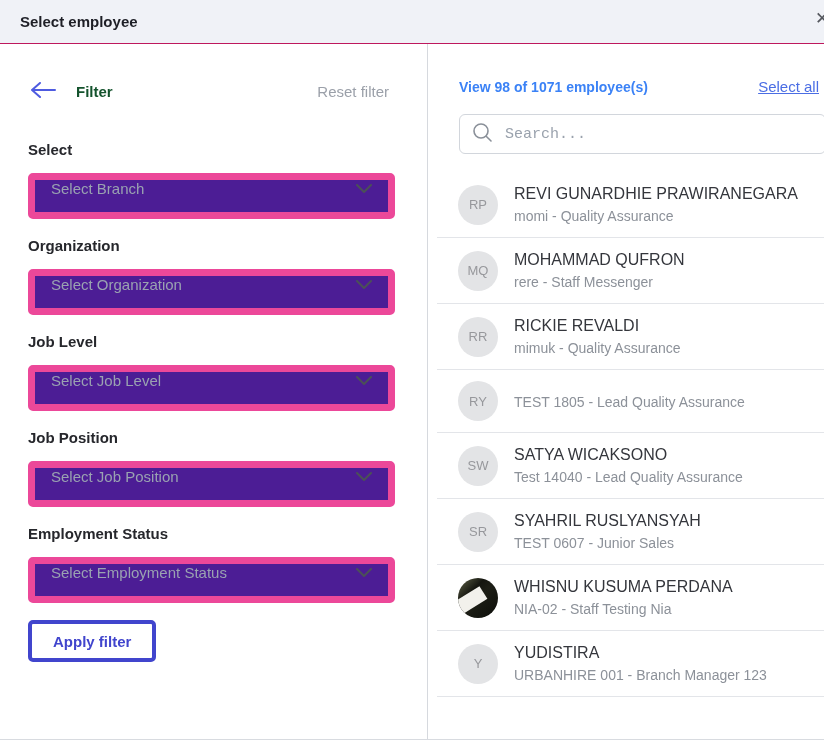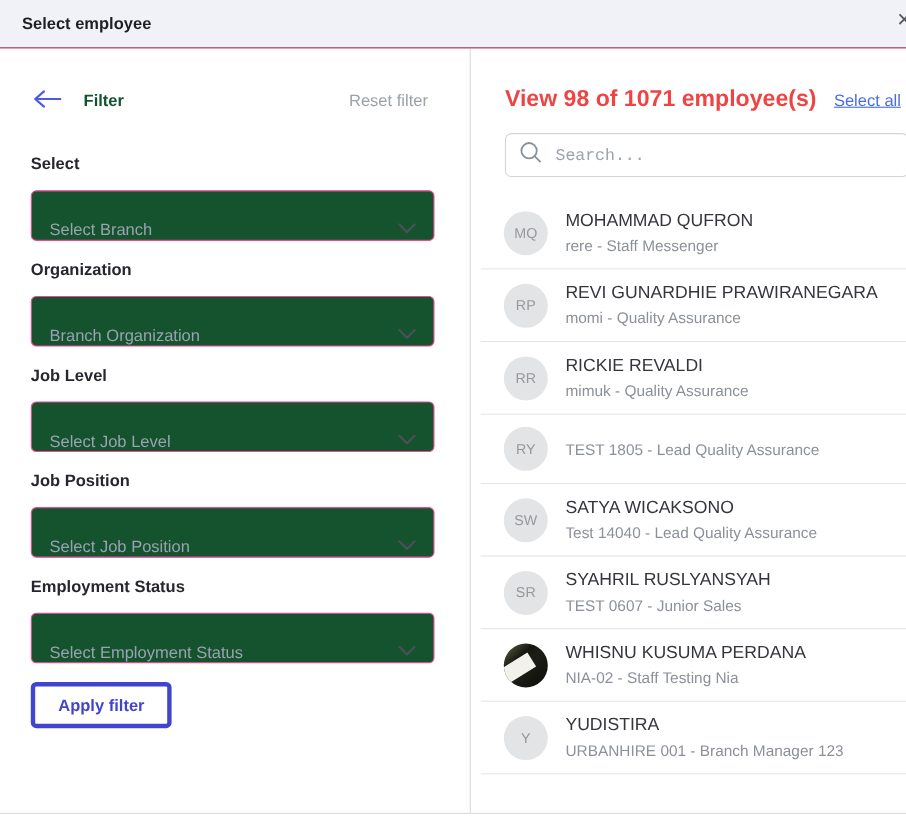--- a/index.html
+++ b/index.html
@@ -27,34 +27,34 @@
               background:none; display:flex; align-items:center; }
   .filter-title { font-size:15px; font-weight:bold; color:#14532d;
                   margin-left:20px; }
   .reset-link { margin-left:auto; margin-right:10px; font-size:15px;
                 color:#9ba0a9; cursor:pointer; }
 
   .field { margin-top:18px; }
   .field:first-of-type { margin-top:0; }
   .field-label { font-size:15px; font-weight:bold; color:#26272c;
                  margin-bottom:15px; }
-  .select { width:367px; height:46px; border:1px solid #ec4899;
-            border-radius:5px; background:#14532d; display:flex;
-            align-items:flex-end; padding:0 16px; cursor:pointer; }
+  .select { width:367px; height:46px; border:7px solid #ec4899;
+            border-radius:5px; background:#4c1d95; display:flex;
+            align-items:flex-start; padding:0 16px; cursor:pointer; }
   .select-placeholder { font-size:15px; color:#9aa2b1; flex:1; }
   .chevron { flex-shrink:0; }
 
   .apply-btn { margin-top:17px; height:42px; padding:0 21px;
                border:4px solid #4145cd; border-radius:5px; background:#fff;
                font-family:"Liberation Sans", sans-serif;
                font-size:15px; font-weight:bold; color:#4145cd; cursor:pointer; }
 
   
   .emp-header { display:flex; align-items:baseline; margin:0 5px 0 22px; }
-  .emp-summary { font-size:21px; font-weight:bold; color:#ef4444; }
+  .emp-summary { font-size:14px; font-weight:bold; color:#3b82f6; }
   .select-all { margin-left:auto; font-size:15px; color:#4a6de4;
                 text-decoration:underline; cursor:pointer; }
 
   .search-box { margin:19px 0 0 22px; width:calc(100% - 20px); height:40px;
                 border:1px solid #d2d6dc; border-radius:6px; background:#fff;
                 display:flex; align-items:center; padding:0 12px; }
   .search-input { border:none; outline:none; flex:1; margin-left:12px;
                   font-family:Liberation Mono, monospace;
                   font-size:15px; color:#333; }
   .search-input::placeholder { color:#9aa2ad; }
@@ -109,21 +109,21 @@
           <svg width="16" height="10" viewBox="0 0 16 10">
               <polyline points="1,1 8,8 15,1" fill="none" stroke="#4b5058" stroke-width="2" stroke-linecap="round" stroke-linejoin="round"></polyline>
             </svg>
         </span>
       </div>
     </div>
 
     <div class="field">
       <div class="field-label">Organization</div>
       <div class="select">
-        <span class="select-placeholder">Branch Organization</span>
+        <span class="select-placeholder">Select Organization</span>
         <span class="chevron">
           <svg width="16" height="10" viewBox="0 0 16 10">
               <polyline points="1,1 8,8 15,1" fill="none" stroke="#4b5058" stroke-width="2" stroke-linecap="round" stroke-linejoin="round"></polyline>
             </svg>
         </span>
       </div>
     </div>
 
     <div class="field">
       <div class="field-label">Job Level</div>
@@ -177,36 +177,36 @@
           <circle cx="9" cy="9" r="7" fill="none" stroke="#8a9099" stroke-width="1.6"></circle>
           <line x1="14.2" y1="14.2" x2="19" y2="19" stroke="#8a9099" stroke-width="1.6" stroke-linecap="round"></line>
         </svg>
       </span>
       <input class="search-input" type="text" placeholder="Search..." style="">
     </div>
 
     <div class="emp-list">
 
       <div class="emp-row">
+        <div class="avatar">RP</div>
+        <div class="emp-text">
+          <div class="emp-name">REVI GUNARDHIE PRAWIRANEGARA</div>
+          <div class="emp-sub">momi - Quality Assurance</div>
+        </div>
+      </div>
+
+      <div class="emp-row">
         <div class="avatar">MQ</div>
         <div class="emp-text">
           <div class="emp-name">MOHAMMAD QUFRON</div>
           <div class="emp-sub">rere - Staff Messenger</div>
         </div>
       </div>
 
       <div class="emp-row">
-        <div class="avatar">RP</div>
-        <div class="emp-text">
-          <div class="emp-name">REVI GUNARDHIE PRAWIRANEGARA</div>
-          <div class="emp-sub">momi - Quality Assurance</div>
-        </div>
-      </div>
-
-      <div class="emp-row">
         <div class="avatar">RR</div>
         <div class="emp-text">
           <div class="emp-name">RICKIE REVALDI</div>
           <div class="emp-sub">mimuk - Quality Assurance</div>
         </div>
       </div>
 
       <div class="emp-row">
         <div class="avatar">RY</div>
         <div class="emp-text">

